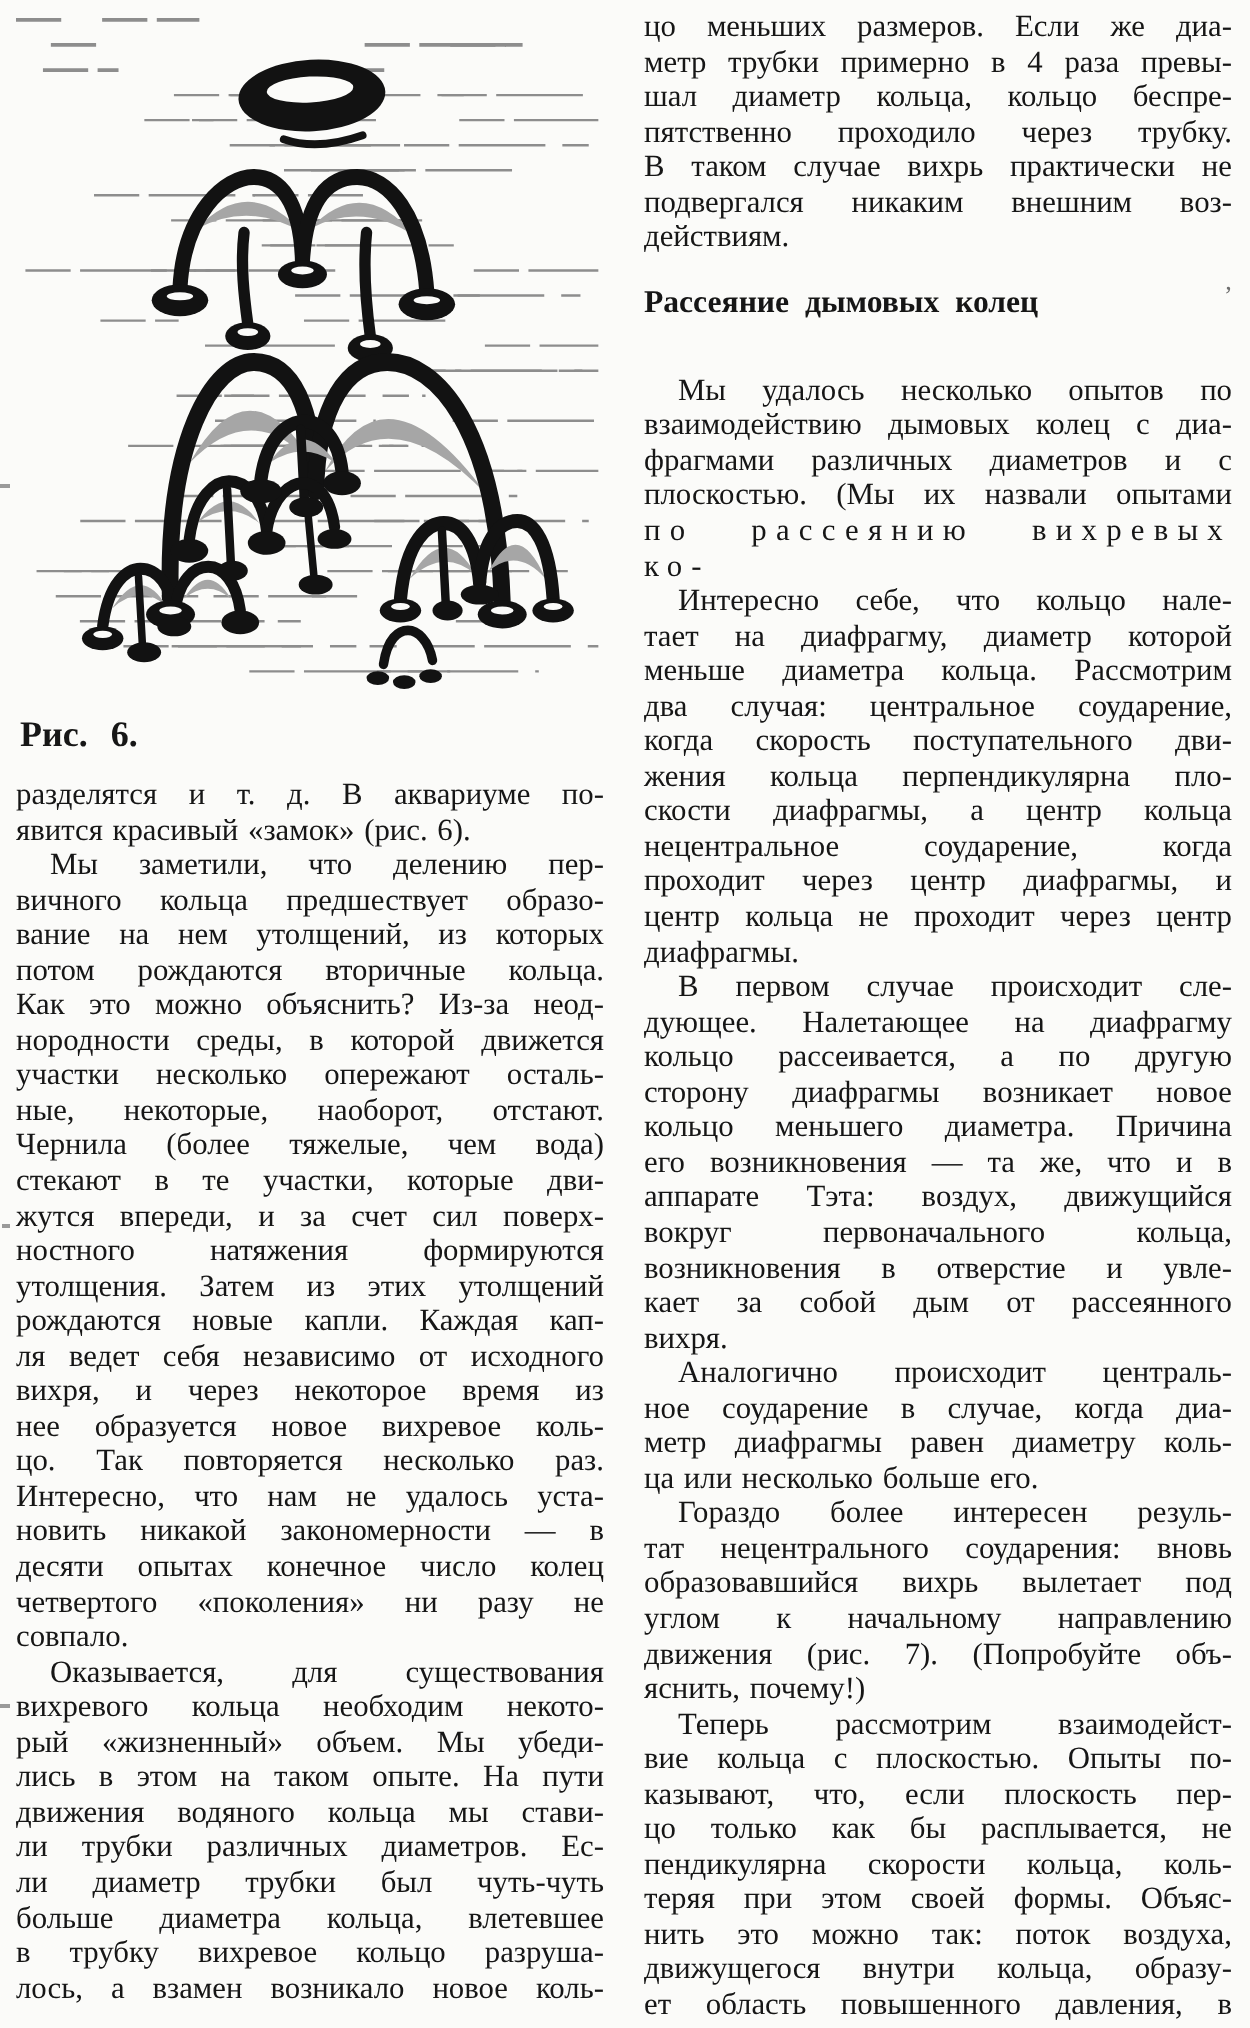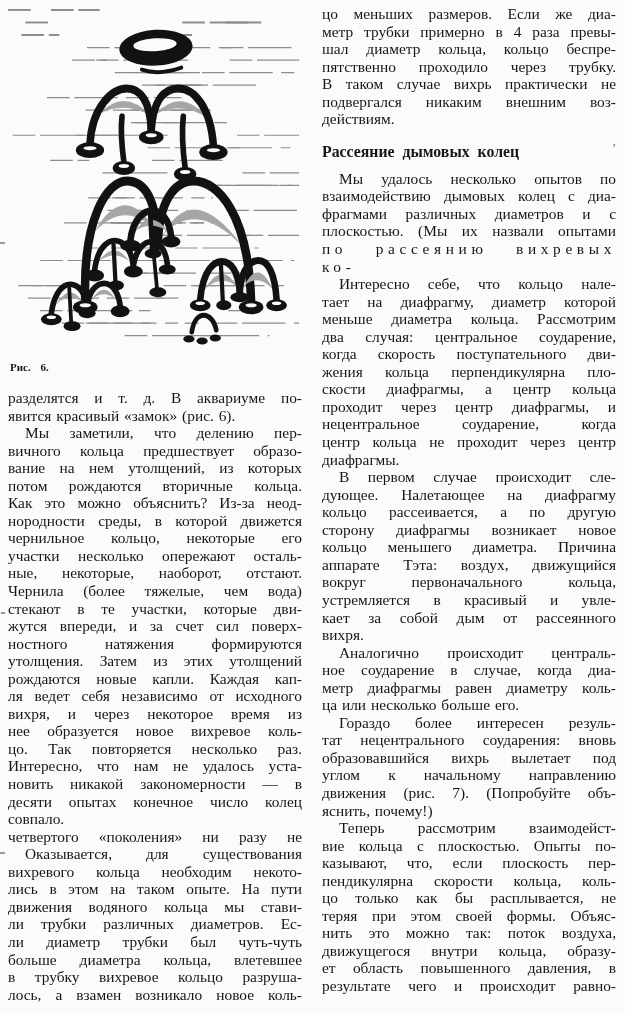--- a/index.html
+++ b/index.html
@@ -8,26 +8,26 @@
     background:var(--paper,#fbfbf9);
     font-family:"Liberation Serif","DejaVu Serif",serif;
     color:var(--text,#161616);
   }
   .page{position:absolute;inset:0;padding:5px 8px 0 8px;}
   .columns{display:flex;gap:20px;}
   .col{width:294px;flex:0 0 294px;}
   .figure{width:294px;height:346px;margin-top:-2px;}
   .figure svg{display:block;}
   .caption{
-    font-weight:bold;font-size:11px;line-height:18px;
+    font-weight:bold;font-size:18px;line-height:18px;
     word-spacing:7px;margin:9px 0 13px 2px;
   }
   .heading{
     font-weight:bold;font-size:15.8px;line-height:18px;
-    word-spacing:4px;margin:15px 0 9px 0;
+    word-spacing:4px;margin:15px 0 26px 0;
   }
   .para{margin:0;}
   .line{
     font-size:15.4px;line-height:17.55px;
     text-align:justify;text-align-last:justify;
     word-spacing:1px;
   }
   .line.last{text-align-last:left;}
   .line.sp{letter-spacing:.30em;}
   .para.indent .line:first-child{text-indent:17px;}
@@ -218,42 +218,42 @@
             <div class="line">разделятся и т. д. В аквариуме по-</div>
             <div class="line last">явится красивый «замок» (рис. 6).</div>
           </div>
           <div class="para indent">
             <div class="line">Мы заметили, что делению пер-</div>
             <div class="line">вичного кольца предшествует образо-</div>
             <div class="line">вание на нем утолщений, из которых</div>
             <div class="line">потом рождаются вторичные кольца.</div>
             <div class="line">Как это можно объяснить? Из-за неод-</div>
             <div class="line">нородности среды, в которой движется</div>
-            <div class="line">чернильное кольцо, некоторые его</div>
             <div class="line">участки несколько опережают осталь-</div>
             <div class="line">ные, некоторые, наоборот, отстают.</div>
             <div class="line">Чернила (более тяжелые, чем вода)</div>
             <div class="line">стекают в те участки, которые дви-</div>
             <div class="line">жутся впереди, и за счет сил поверх-</div>
             <div class="line">ностного натяжения формируются</div>
             <div class="line">утолщения. Затем из этих утолщений</div>
             <div class="line">рождаются новые капли. Каждая кап-</div>
             <div class="line">ля ведет себя независимо от исходного</div>
             <div class="line">вихря, и через некоторое время из</div>
             <div class="line">нее образуется новое вихревое коль-</div>
             <div class="line">цо. Так повторяется несколько раз.</div>
             <div class="line">Интересно, что нам не удалось уста-</div>
             <div class="line">новить никакой закономерности — в</div>
             <div class="line">десяти опытах конечное число колец</div>
+            <div class="line">четвертого «поколения» ни разу не</div>
             <div class="line last">совпало.</div>
-            <div class="line">четвертого «поколения» ни разу не</div>
           </div>
           <div class="para indent">
             <div class="line">Оказывается, для существования</div>
             <div class="line">вихревого кольца необходим некото-</div>
+            <div class="line">рый «жизненный» объем. Мы убеди-</div>
             <div class="line">лись в этом на таком опыте. На пути</div>
             <div class="line">движения водяного кольца мы стави-</div>
             <div class="line">ли трубки различных диаметров. Ес-</div>
             <div class="line">ли диаметр трубки был чуть-чуть</div>
             <div class="line">больше диаметра кольца, влетевшее</div>
             <div class="line">в трубку вихревое кольцо разруша-</div>
             <div class="line">лось, а взамен возникало новое коль-</div>
           </div>
         </div>
     </div>
@@ -280,34 +280,35 @@
             <div class="line sp">по рассеянию вихревых ко-</div>
           </div>
           <div class="para indent">
             <div class="line">Интересно себе, что кольцо нале-</div>
             <div class="line">тает на диафрагму, диаметр которой</div>
             <div class="line">меньше диаметра кольца. Рассмотрим</div>
             <div class="line">два случая: центральное соударение,</div>
             <div class="line">когда скорость поступательного дви-</div>
             <div class="line">жения кольца перпендикулярна пло-</div>
             <div class="line">скости диафрагмы, а центр кольца</div>
+            <div class="line">нецентральное соударение, когда</div>
             <div class="line">проходит через центр диафрагмы, и</div>
-            <div class="line">нецентральное соударение, когда</div>
             <div class="line">центр кольца не проходит через центр</div>
             <div class="line last">диафрагмы.</div>
           </div>
           <div class="para indent">
             <div class="line">В первом случае происходит сле-</div>
             <div class="line">дующее. Налетающее на диафрагму</div>
             <div class="line">кольцо рассеивается, а по другую</div>
             <div class="line">сторону диафрагмы возникает новое</div>
             <div class="line">кольцо меньшего диаметра. Причина</div>
+            <div class="line">его возникновения — та же, что и в</div>
             <div class="line">аппарате Тэта: воздух, движущийся</div>
             <div class="line">вокруг первоначального кольца,</div>
-            <div class="line">устремляется в красивый и увле-</div>
+            <div class="line">возникновения в отверстие и увле-</div>
             <div class="line">кает за собой дым от рассеянного</div>
             <div class="line last">вихря.</div>
           </div>
           <div class="para indent">
             <div class="line">Аналогично происходит централь-</div>
             <div class="line">ное соударение в случае, когда диа-</div>
             <div class="line">метр диафрагмы равен диаметру коль-</div>
             <div class="line last">ца или несколько больше его.</div>
           </div>
           <div class="para indent">
@@ -315,22 +316,22 @@
             <div class="line">тат нецентрального соударения: вновь</div>
             <div class="line">образовавшийся вихрь вылетает под</div>
             <div class="line">углом к начальному направлению</div>
             <div class="line">движения (рис. 7). (Попробуйте объ-</div>
             <div class="line last">яснить, почему!)</div>
           </div>
           <div class="para indent">
             <div class="line">Теперь рассмотрим  взаимодейст-</div>
             <div class="line">вие кольца с плоскостью. Опыты по-</div>
             <div class="line">казывают, что, если плоскость пер-</div>
+            <div class="line">цо только как бы расплывается, не</div>
             <div class="line">пендикулярна скорости кольца, коль-</div>
-            <div class="line">цо только как бы расплывается, не</div>
             <div class="line">теряя при этом своей формы. Объяс-</div>
             <div class="line">нить это можно так: поток воздуха,</div>
             <div class="line">движущегося внутри кольца, образу-</div>
             <div class="line">ет область повышенного давления, в</div>
             <div class="line">результате чего и происходит равно-</div>
           </div>
         </div>
     </div>
   </div>
 

